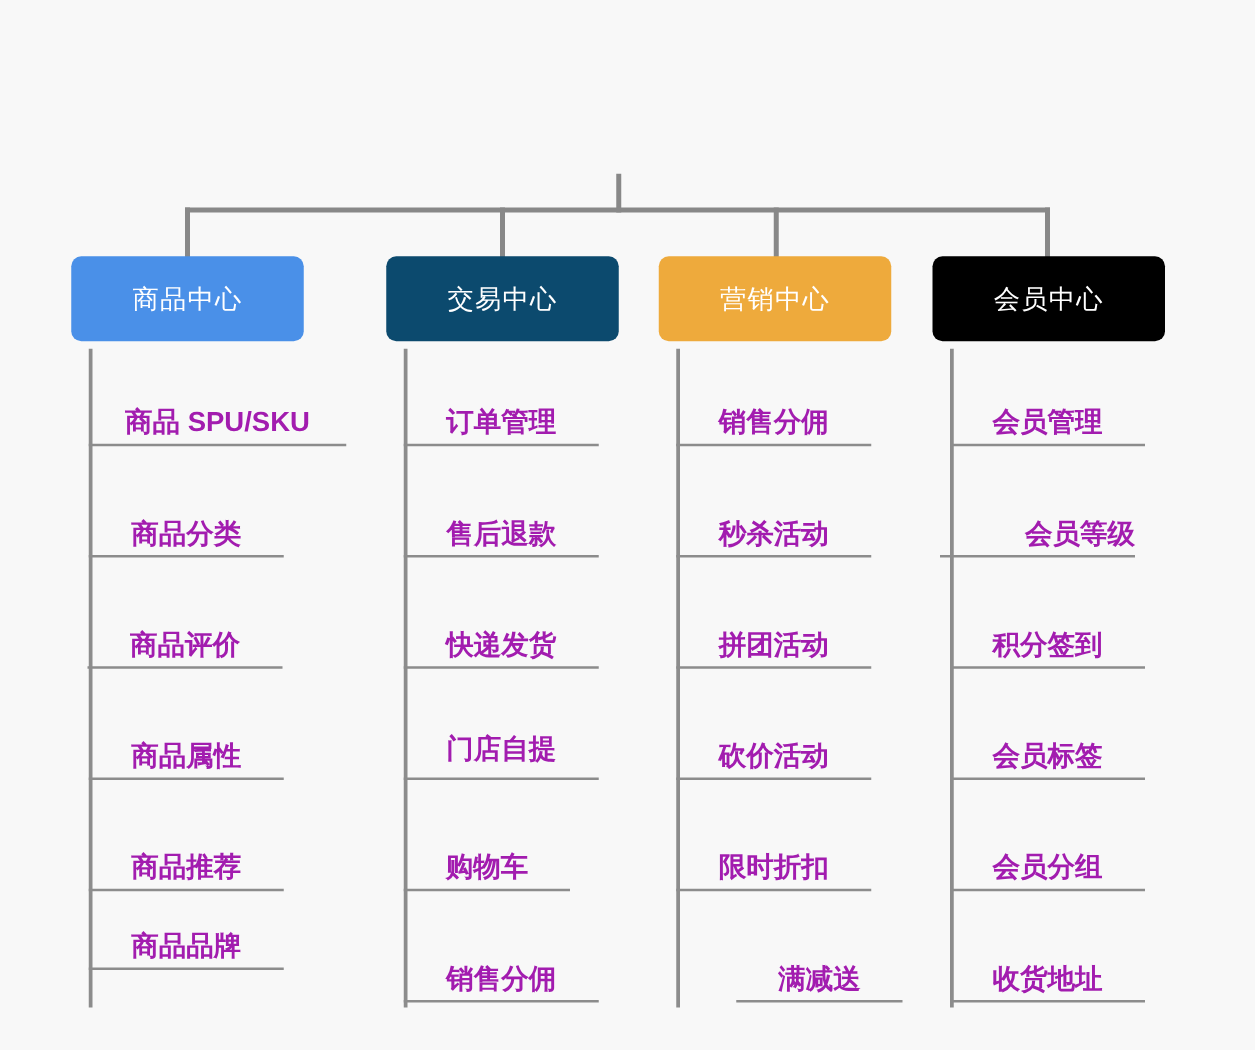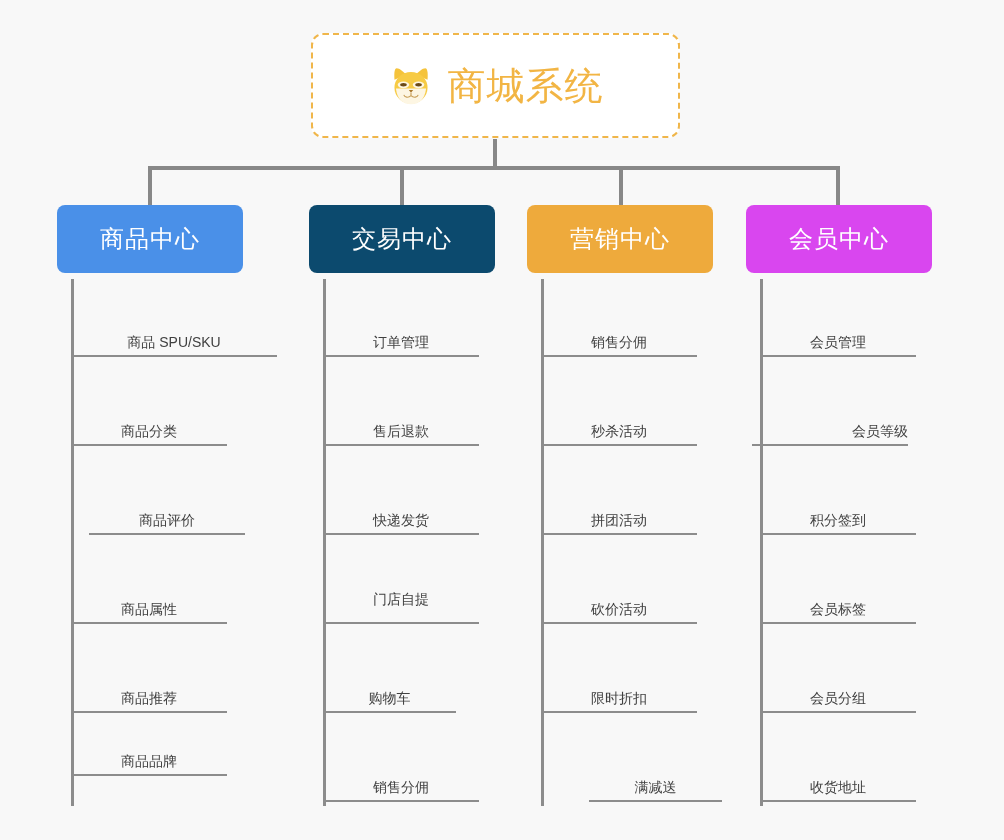--- a/index.html
+++ b/index.html
@@ -73,21 +73,21 @@
     left: 0;
     top: 0;
     height: 68px;
     box-sizing: border-box;
     border-radius: 8px;
     display: flex;
     align-items: center;
     justify-content: center;
   }
   .cat-label {
-    font-size: 24px;
+    font-size: 21px;
     line-height: 1;
     color: #ffffff;
     letter-spacing: 1px;
     white-space: nowrap;
   }
 
   
   .trunk {
     position: absolute;
     width: 3px;
@@ -97,76 +97,53 @@
   .leaf {
     position: absolute;
     box-sizing: border-box;
     border-bottom: 2px solid #8c8c8c;
     display: flex;
     align-items: flex-end;
     justify-content: center;
     padding-bottom: 5px;
   }
   .leaf-label {
-    font-size: 14px;
+    font-size: 22px;
     line-height: 1.1;
-    color: #404040;
+    color: #a21caf;
     white-space: nowrap;
+    font-weight: bold;
   }
 </style>
 </head>
 <body>
 
 <div id="diagram">
 
-  <div class="root-card">
-    <svg class="root-emoji" viewBox="0 0 64 64" aria-hidden="true">
-
-      <path d="M9 22 C8 10 10 6 12 6 C16 6 22 11 25 15 Z" fill="#f5c33b"></path>
-      <path d="M55 22 C56 10 54 6 52 6 C48 6 42 11 39 15 Z" fill="#f5c33b"></path>
-
-      <ellipse cx="32" cy="33" rx="23" ry="22" fill="#f7cb45"></ellipse>
-
-      <path d="M11 34 C13 50 21 56 32 56 C43 56 51 50 53 34 Z" fill="#fdf6e3"></path>
-
-      <ellipse cx="21.5" cy="29" rx="8" ry="4.6" fill="#fdf6e3"></ellipse>
-      <ellipse cx="42.5" cy="29" rx="8" ry="4.6" fill="#fdf6e3"></ellipse>
-
-      <ellipse cx="21.5" cy="29" rx="4.6" ry="2.4" fill="#6b4a18"></ellipse>
-      <ellipse cx="42.5" cy="29" rx="4.6" ry="2.4" fill="#6b4a18"></ellipse>
-
-      <path d="M29 36 L35 36 L32 40 Z" fill="#a8762a"></path>
-
-      <path d="M32 40 L32 44" stroke="#c9a05a" stroke-width="1.6" fill="none"></path>
-      <path d="M32 44 C28 48 23 46 22 43" stroke="#c9a05a" stroke-width="1.6" fill="none"></path>
-      <path d="M32 44 C36 48 41 46 42 43" stroke="#c9a05a" stroke-width="1.6" fill="none"></path>
-    </svg>
-    <span class="root-title">商城系统</span>
-  </div>
 
   <div class="conn conn-v" style="left:493px; top:139px; height:31px;"></div>
   <div class="conn conn-h" style="left:148px; top:166px; width:692px;"></div>
   <div class="conn conn-v" style="left:148px; top:166px; height:42px;"></div>
   <div class="conn conn-v" style="left:400px; top:166px; height:42px;"></div>
   <div class="conn conn-v" style="left:619px; top:166px; height:42px;"></div>
   <div class="conn conn-v" style="left:836px; top:166px; height:42px;"></div>
 
   <div class="column" style="left:57px; width:250px;">
     <div class="cat-box" style="width:186px; background:#4a90e8;">
       <span class="cat-label">商品中心</span>
     </div>
     <div class="trunk" style="left:14px; top:74px; height:527px;"></div>
 
     <div class="leaf" style="left:14px; top:110px; width:206px; height:42px;">
       <span class="leaf-label">商品 SPU/SKU</span>
     </div>
     <div class="leaf" style="left:14px; top:199px; width:156px; height:42px;">
       <span class="leaf-label">商品分类</span>
     </div>
-    <div class="leaf" style="left:32px; top:288px; width:156px; height:42px;">
+    <div class="leaf" style="left:13px; top:288px; width:156px; height:42px;">
       <span class="leaf-label">商品评价</span>
     </div>
     <div class="leaf" style="left:14px; top:377px; width:156px; height:42px;">
       <span class="leaf-label">商品属性</span>
     </div>
     <div class="leaf" style="left:14px; top:466px; width:156px; height:42px;">
       <span class="leaf-label">商品推荐</span>
     </div>
     <div class="leaf" style="left:14px; top:529px; width:156px; height:42px;">
       <span class="leaf-label">商品品牌</span>
@@ -219,21 +196,21 @@
     </div>
     <div class="leaf" style="left:14px; top:466px; width:156px; height:42px;">
       <span class="leaf-label">限时折扣</span>
     </div>
     <div class="leaf" style="left:14px; top:555px; width:133px; height:42px;margin-left:48px;">
       <span class="leaf-label">满减送</span>
     </div>
   </div>
 
   <div class="column" style="left:746px; width:250px;">
-    <div class="cat-box" style="width:186px; background:#d946ef;">
+    <div class="cat-box" style="width:186px; background:#000000;">
       <span class="cat-label">会员中心</span>
     </div>
     <div class="trunk" style="left:14px; top:74px; height:527px;"></div>
 
     <div class="leaf" style="left:14px; top:110px; width:156px; height:42px;">
       <span class="leaf-label">会员管理</span>
     </div>
     <div class="leaf" style="left:6px; top:199px; width:156px; height:42px;justify-content:flex-end;">
       <span class="leaf-label">会员等级</span>
     </div>

